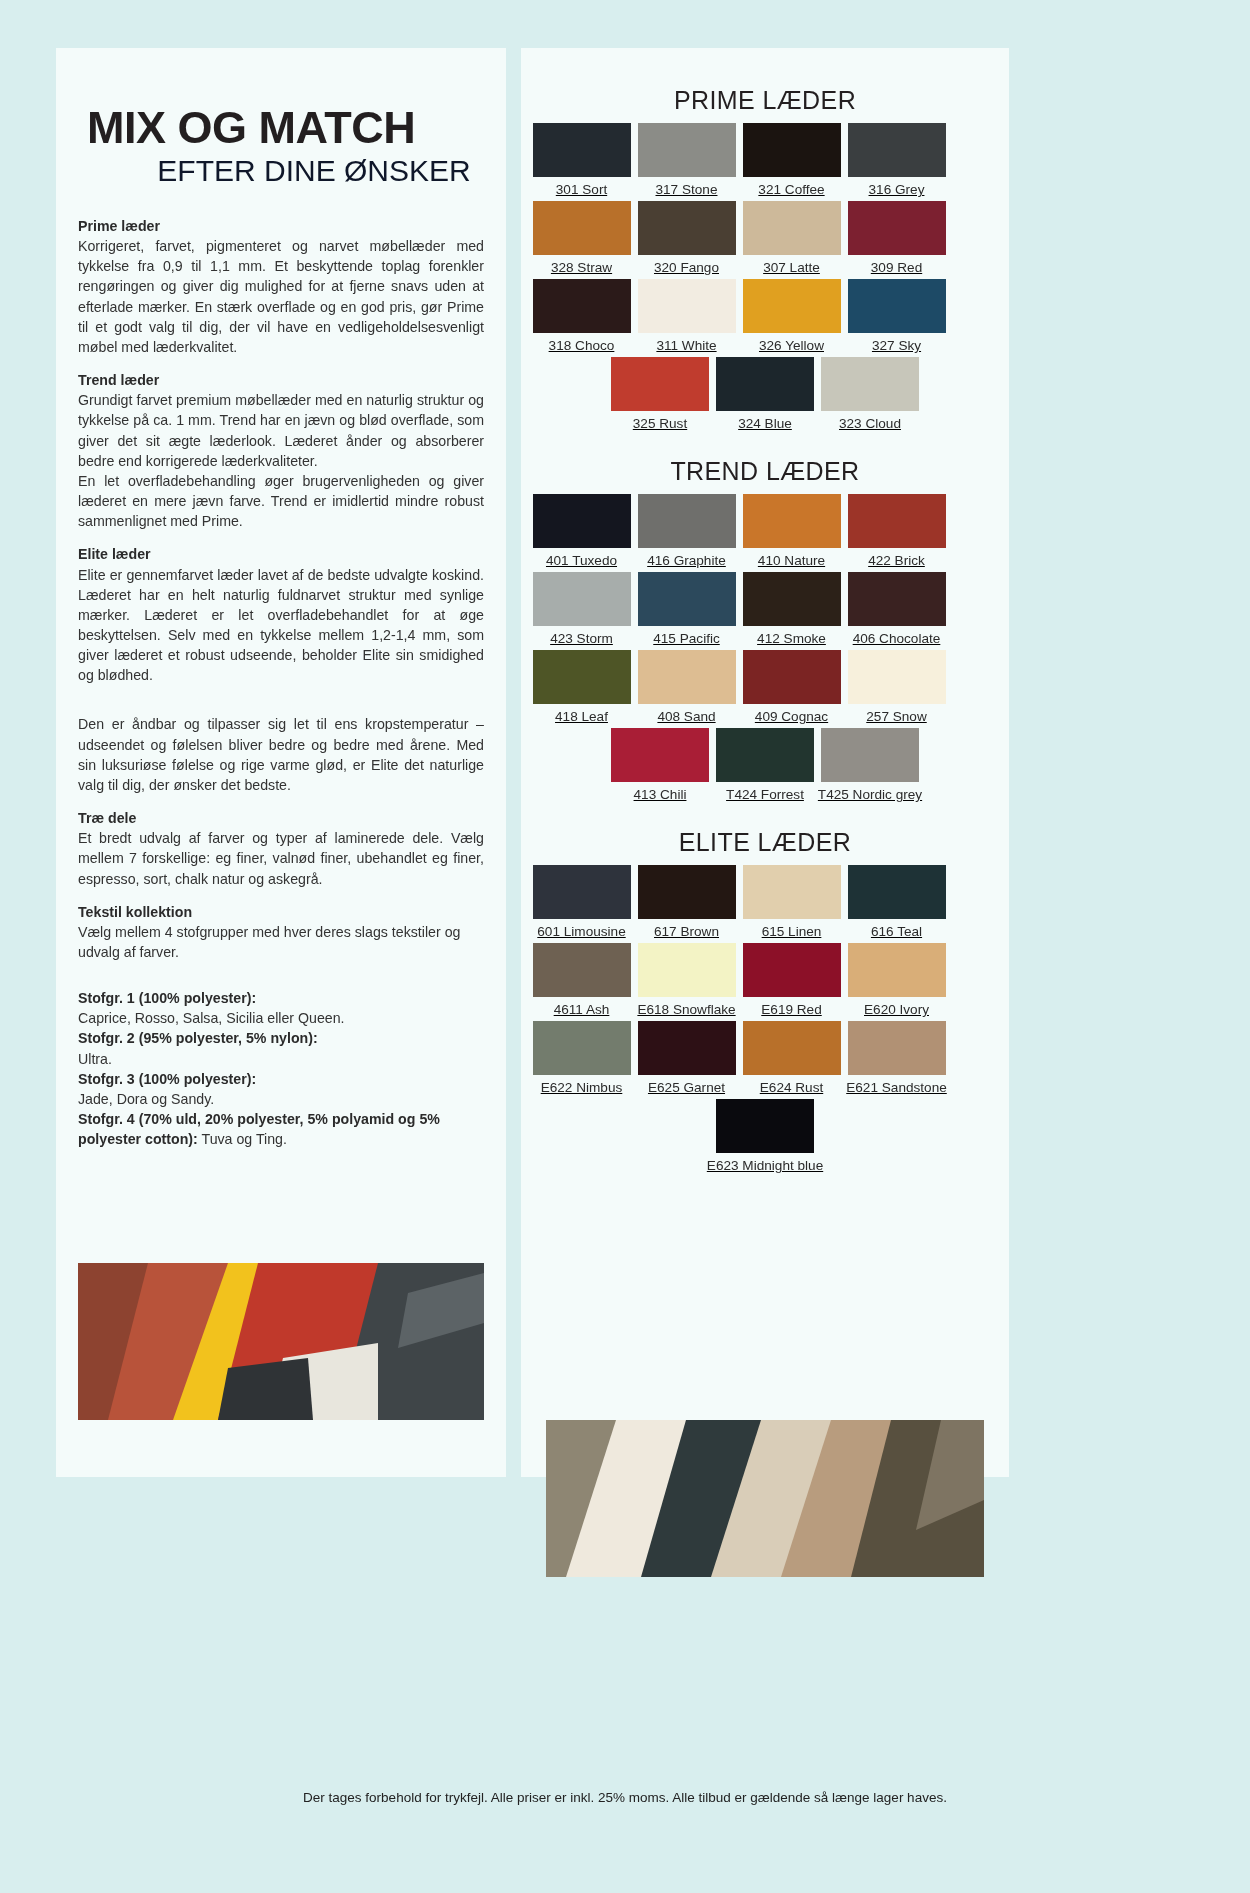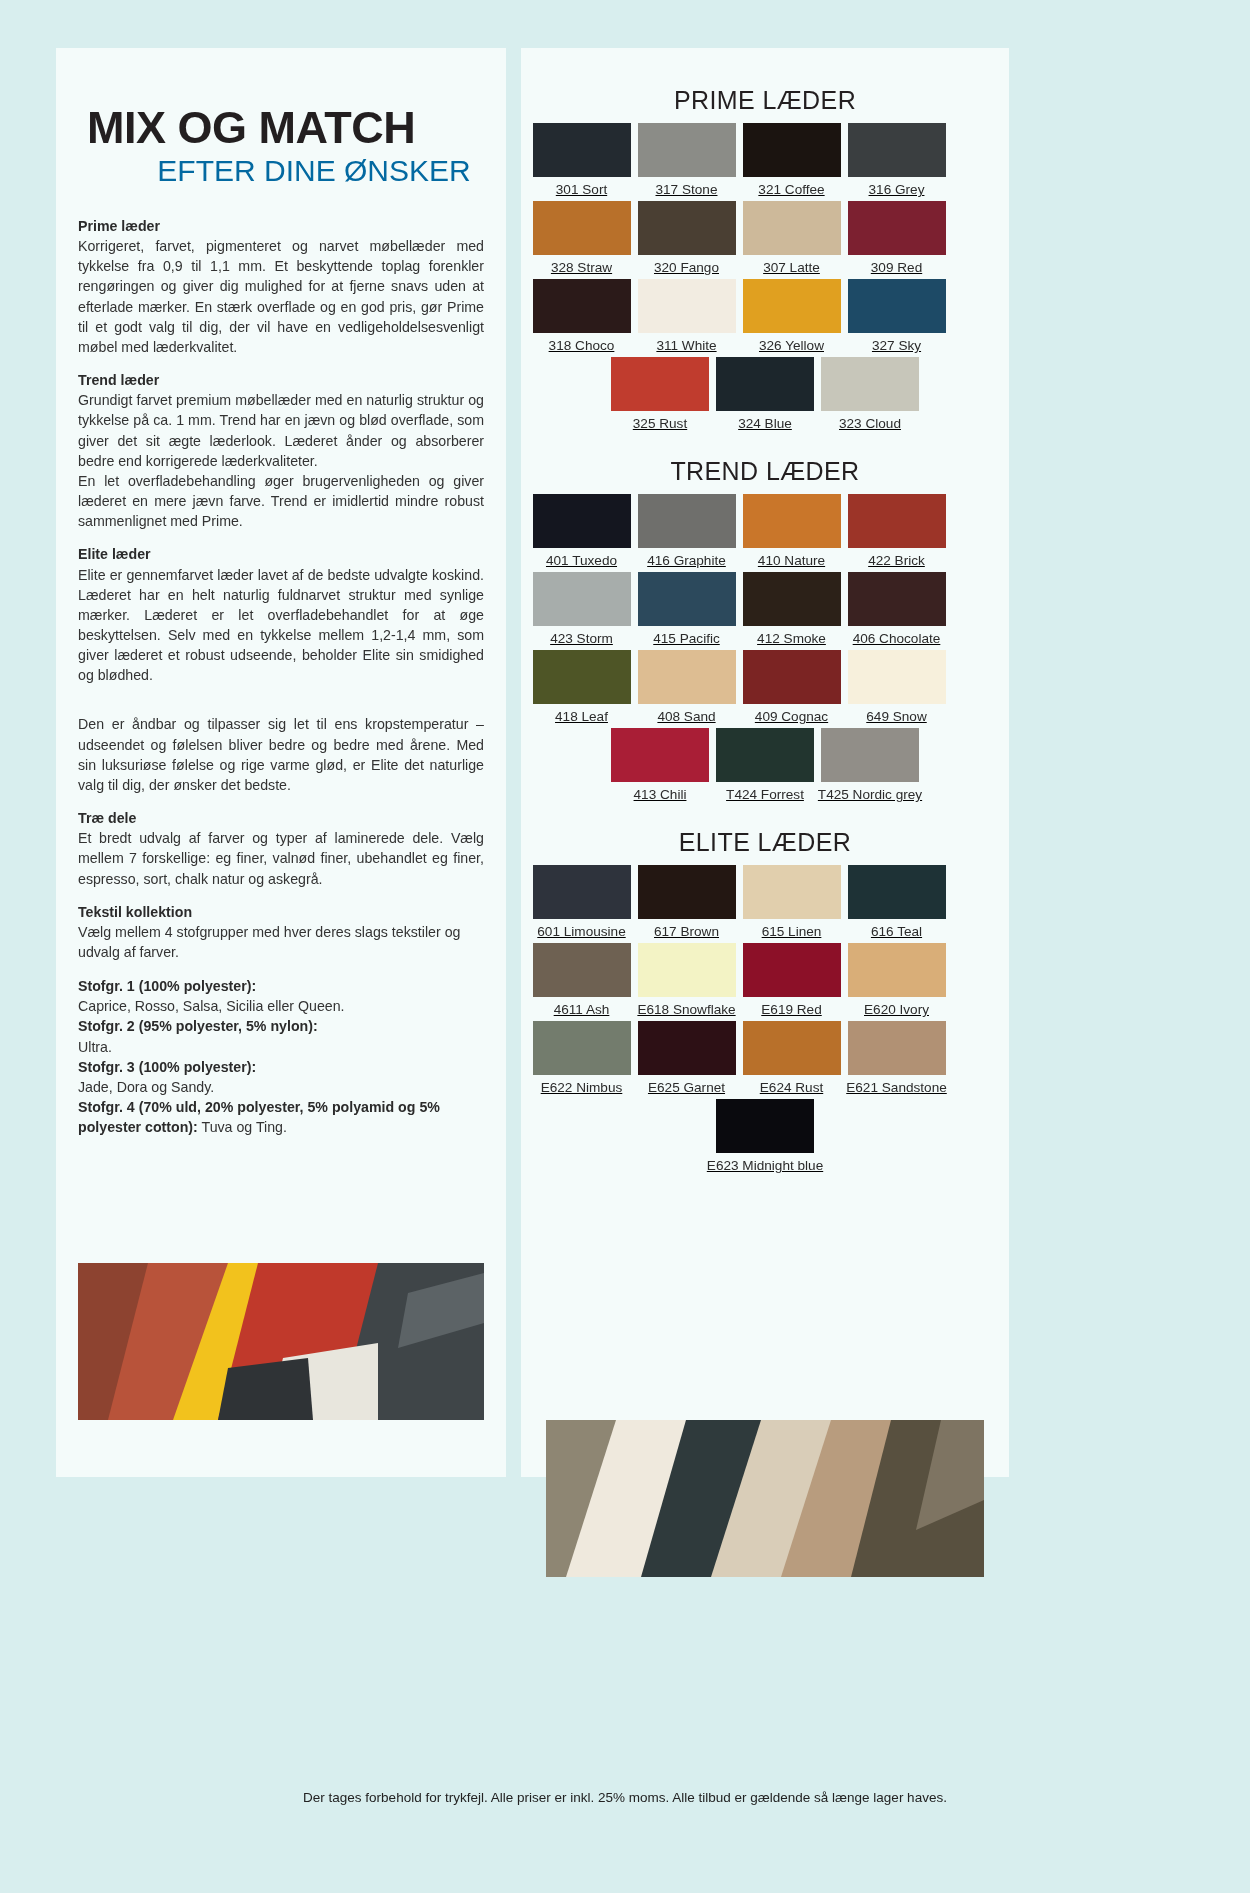--- a/index.html
+++ b/index.html
@@ -21,35 +21,35 @@
   #left-panel  { left: 56px;  top: 48px; width: 450px;  height: 1429px; }
   #right-panel { left: 521px; top: 48px; width: 488px;  height: 1429px; }
 
   
   .title-block { padding: 57px 0 0 6px; text-align: left; }
   .main-title {
     font-size: 45px; font-weight: bold; letter-spacing: -0.5px;
     color: #231f20; padding-left: 25px; line-height: 1.0;
   }
   .sub-title {
-    font-size: 30px; font-weight: normal; color: #0369a1;
+    font-size: 30px; font-weight: normal; color: #0f172a;
     text-align: center; padding-left: 60px; margin-top: 6px; line-height: 1.0;
   }
   .body-wrap { padding: 30px 22px 0 22px; }
   .sec { margin-bottom: 13px; }
   .sec h3 {
     font-size: 14.2px; font-weight: bold; color: #2b2b2b;
     margin-bottom: 0px; line-height: 1.42;
   }
   .sec p {
     font-size: 14.2px; color: #333; line-height: 1.42;
     text-align: justify; text-justify: inter-word;
   }
   .sec p.nojust { text-align: left; }
-  .stof-list { margin-top: 14px; }
+  .stof-list { margin-top: 26px; }
   .stof-list div { font-size: 14.2px; line-height: 1.42; color: #333; }
   .stof-list b { font-weight: bold; color: #2b2b2b; }
 
   .photo {
     position: absolute;
     border: 0;
   }
   #left-photo  { left: 78px;  top: 1263px; width: 406px; height: 157px; }
   #right-photo { left: 546px; top: 1263px; width: 438px; height: 157px; }
 
@@ -264,21 +264,21 @@
           <div class="cell">
             <span class="sw" style="background: rgb(221, 189, 146);"></span>
             <span class="cap">408 Sand</span>
           </div>
           <div class="cell">
             <span class="sw" style="background: rgb(123, 36, 35);"></span>
             <span class="cap">409 Cognac</span>
           </div>
           <div class="cell">
             <span class="sw" style="background: rgb(247, 240, 220);"></span>
-            <span class="cap">649 Snow</span>
+            <span class="cap">257 Snow</span>
           </div>
         </div>
         <div class="grid center">
           <div class="cell">
             <span class="sw" style="background: rgb(169, 30, 54);"></span>
             <span class="cap">413 Chili</span>
           </div>
           <div class="cell">
             <span class="sw" style="background: rgb(34, 53, 47);"></span>
             <span class="cap">T424 Forrest</span>

